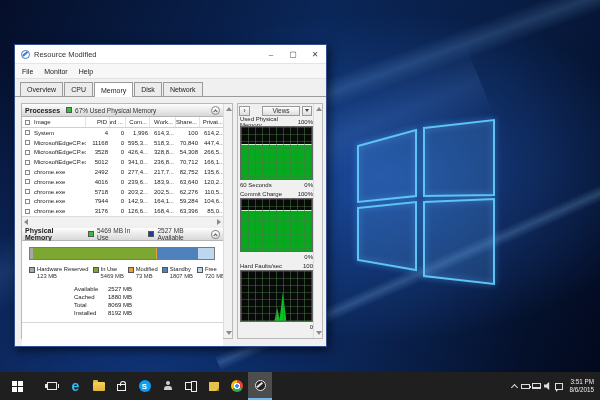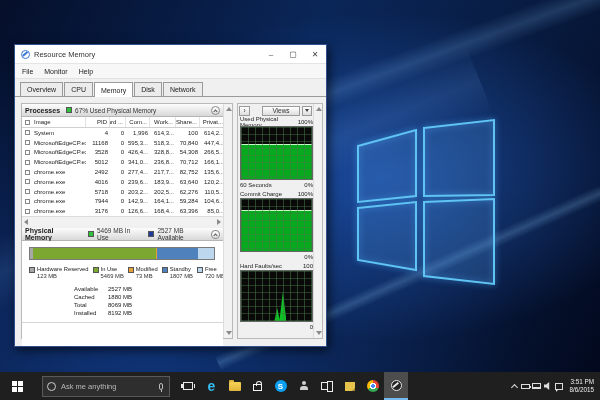--- a/index.html
+++ b/index.html
@@ -185,21 +185,21 @@
   <polygon points="10,92 68,86 68,154 10,144"></polygon>
   <polygon points="76,86 146,83 146,168 76,160"></polygon>
 </svg>
 
 <div class="abs win">
 
   <div class="abs titlebar">
     <span class="app-ico">
         <span></span>
       </span>
-    <span class="title-text">Resource Memory</span>
+    <span class="title-text">Resource Modified</span>
     <span class="win-ctrls">
       <span class="win-ctrl">–</span>
       <span class="win-ctrl">▢</span>
       <span class="win-ctrl">✕</span>
     </span>
   </div>
 
   <div class="abs menubar">
     <span class="menu-item">File</span>
     <span class="menu-item">Monitor</span>
@@ -460,25 +460,20 @@
       <span class="varrow up"></span>
       <span class="varrow down"></span>
     </div>
   </div>
 </div>
 
 <div class="abs taskbar">
   <div class="tb-btn start-btn">
       <span class="wlogo"></span>
     </div>
-  <div class="searchbox">
-    <span class="cortana-ring"></span>
-    <span class="search-txt">Ask me anything</span>
-    <span class="mic"></span>
-  </div>
   <div class="tb-btn taskview">
       <span class="tv-rect"></span>
     </div>
   <div class="tb-btn appbtn">
       <span class="edge-e">e</span>
     </div>
   <div class="tb-btn appbtn">
       <span class="folder"></span>
     </div>
   <div class="tb-btn appbtn">

